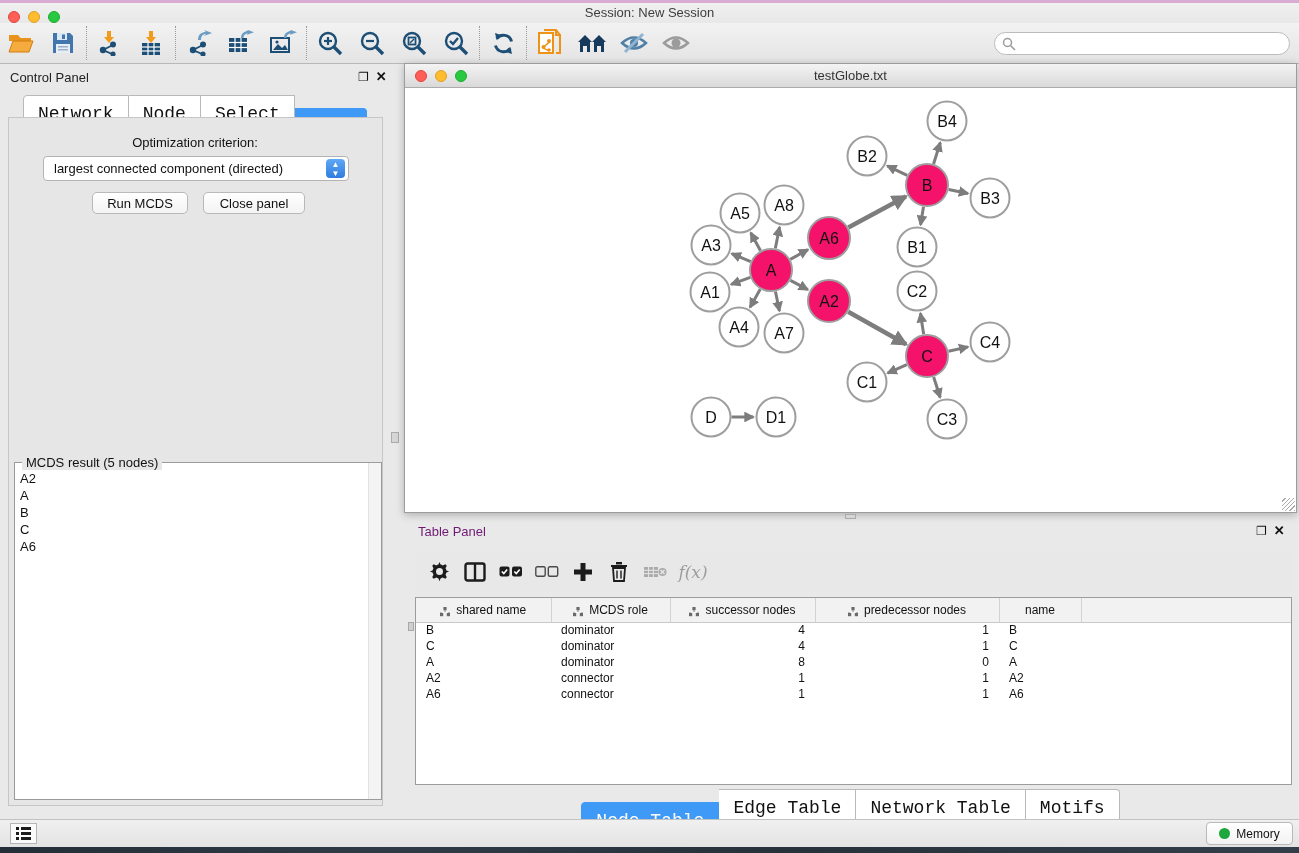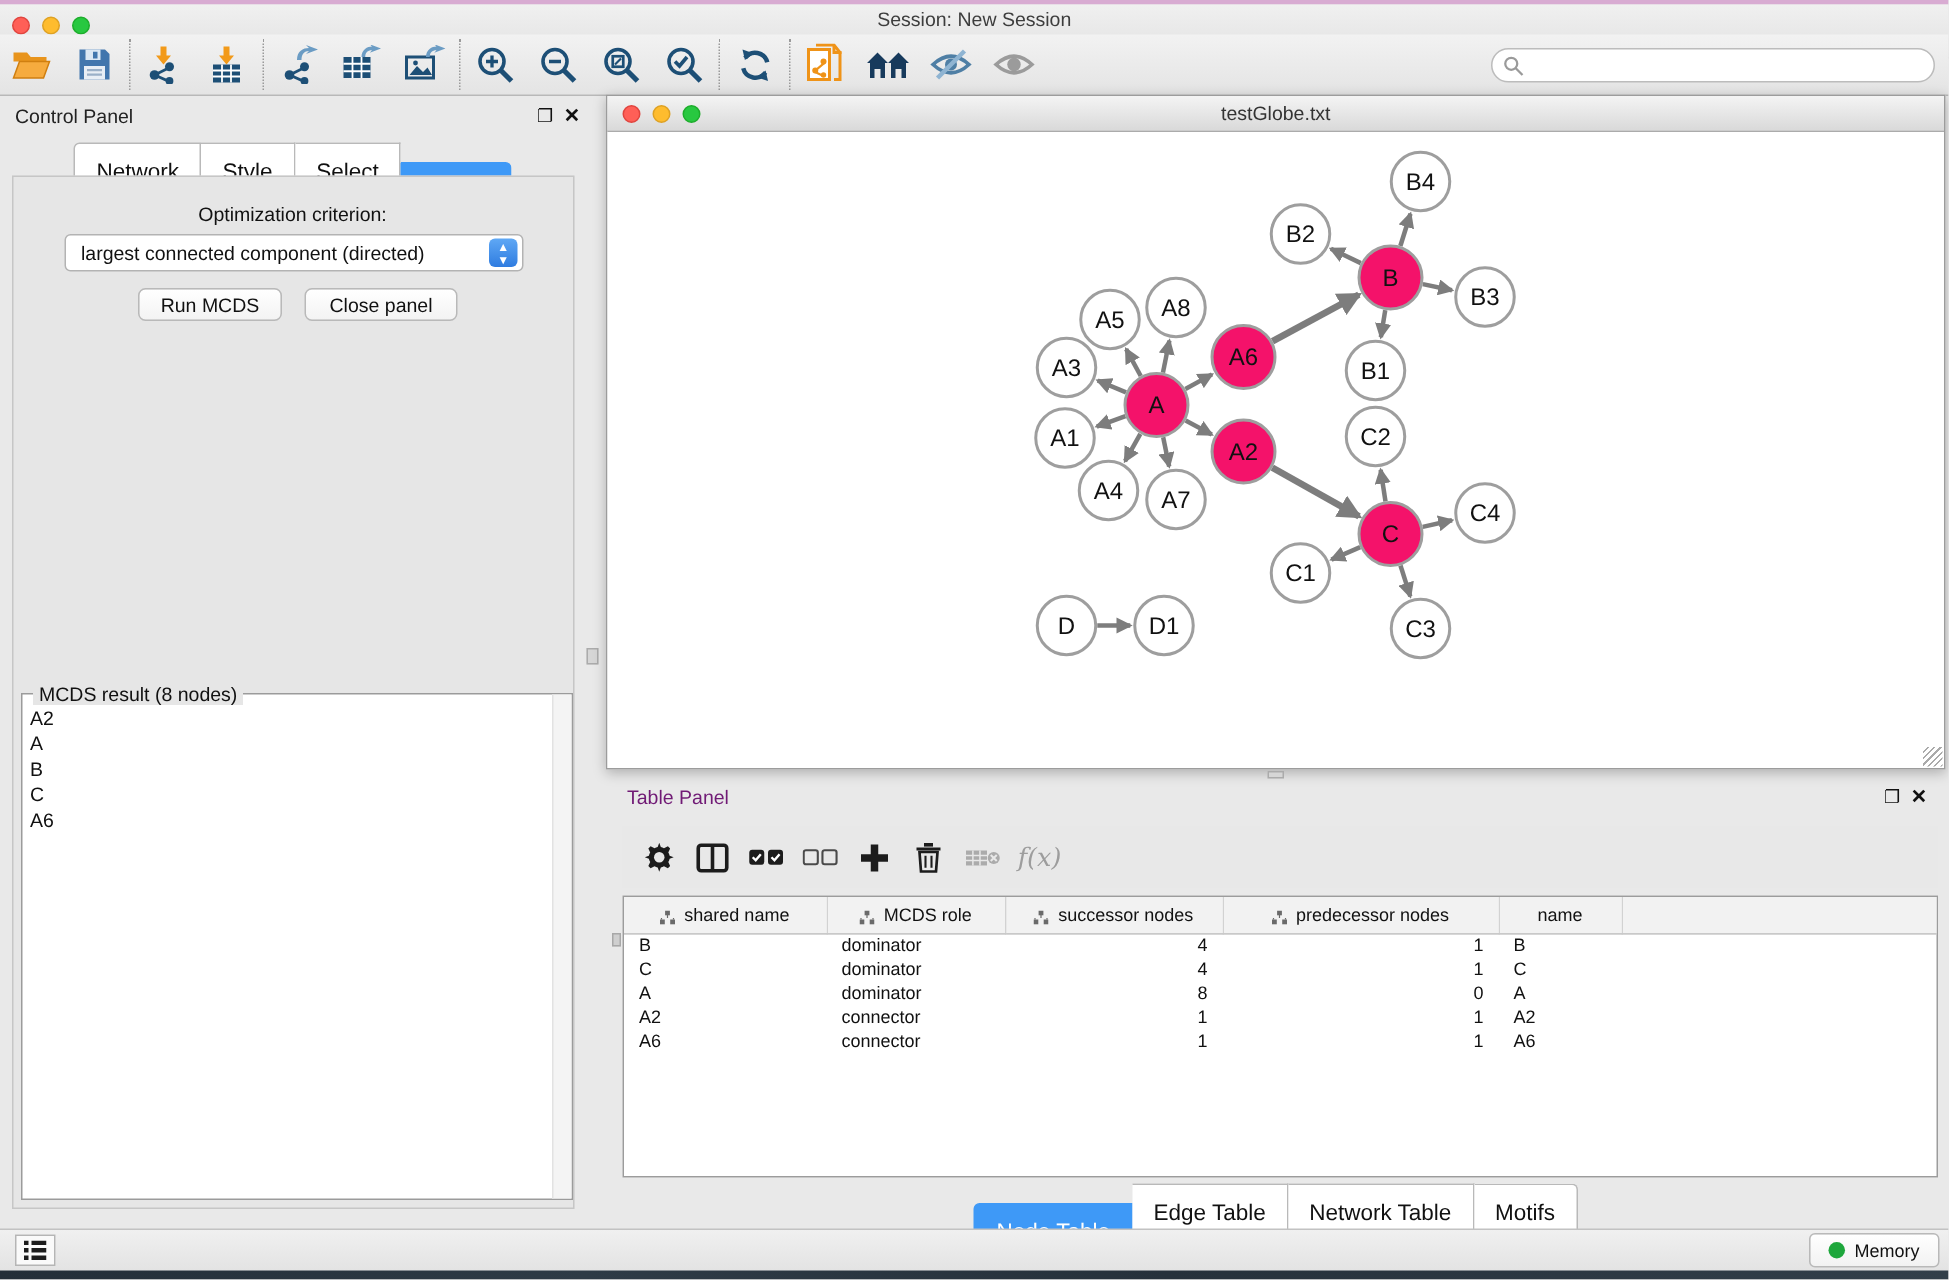--- a/index.html
+++ b/index.html
@@ -25,21 +25,21 @@
   #search-box input { border:none; outline:none; flex:1; font-size:12px; background:transparent; height:18px; }
 
   
   #control-panel-title { left:10px; top:70px; font-size:13px; color:#222; }
   .panel-btns { display:flex; gap:7px; align-items:center; }
   #cp-btns { left:358px; top:71px; }
   .float-glyph { font-size:12px; color:#111; line-height:12px; }
   .close-glyph { font-size:13px; font-weight:bold; color:#111; line-height:12px; }
 
   #control-tabs { left:0; top:95px; width:390px; display:flex; justify-content:center; }
-  .seg-tab { background:#fff; border:1px solid #b9b9b9; border-left:none; font-size:15px; color:#111; padding:3px 14px; height:38px; display:flex; align-items:center; }
+  .seg-tab { background:#fff; border:1px solid #b9b9b9; border-left:none; font-size:18px; color:#111; padding:3px 14px; height:38px; display:flex; align-items:center;font-family:Liberation Mono, monospace; }
   .seg-tab:first-child { border-left:1px solid #b9b9b9; border-radius:4px 0 0 4px; }
   .seg-tab:last-child { border-radius:0 4px 4px 0; }
   .seg-tab.active { background:#3e99f7; border-color:#3e99f7; color:#fff;margin-top:13px; }
 
   #cp-body { left:8px; top:117px; width:375px; height:689px; background:#e6e6e6; border:1px solid #c6c6c6; }
   #opt-label { left:0; top:135px; width:390px; text-align:center; font-size:13px; color:#111; }
   #opt-select { left:43px; top:156px; width:306px; height:25px; background:#fff; border:1px solid #b3b3b3; border-radius:4px; display:flex; align-items:center; }
   #opt-select .val { flex:1; font-size:13px; padding-left:10px; color:#111; white-space:nowrap; }
   #opt-select .stepper { width:19px; height:19px; margin-right:3px; background:linear-gradient(#5fa8f5,#2f7ce0); border-radius:4px; color:#fff; font-size:8px; line-height:9px; text-align:center; padding-top:1px; }
   .push-btn { background:linear-gradient(#ffffff,#f3f3f3); border:1px solid #b9b9b9; border-radius:5px; font-size:13px; color:#111; height:22px; display:flex; align-items:center; justify-content:center; }
@@ -265,34 +265,34 @@
   </div>
 </div>
 
 <div class="abs" id="control-panel-title">Control Panel</div>
 <div class="abs panel-btns" id="cp-btns">
   <span class="float-glyph">❐</span>
   <span class="close-glyph">✕</span>
 </div>
 <div class="abs" id="control-tabs">
     <div class="seg-tab">Network</div>
-    <div class="seg-tab">Style</div>
+    <div class="seg-tab">Node</div>
     <div class="seg-tab">Select</div>
     <div class="seg-tab active">MCDS</div>
   </div>
 <div class="abs" id="cp-body"></div>
 <div class="abs" id="opt-label">Optimization criterion:</div>
 <div class="abs" id="opt-select">
   <span class="val">largest connected component (directed)</span>
   <span class="stepper">▲<br>▼</span>
 </div>
 <div class="abs push-btn" id="run-btn">Run MCDS</div>
 <div class="abs push-btn" id="close-panel-btn">Close panel</div>
 <div class="abs" id="mcds-box"></div>
-<div class="abs" id="mcds-legend">MCDS result (8 nodes)</div>
+<div class="abs" id="mcds-legend">MCDS result (5 nodes)</div>
 <div class="abs" id="mcds-list">
     <div class="mcds-item">A2</div>
     <div class="mcds-item">A</div>
     <div class="mcds-item">B</div>
     <div class="mcds-item">C</div>
     <div class="mcds-item">A6</div>
   </div>
 <div class="abs" id="mcds-scroll"></div>
 <div class="abs splitter-v"></div>
 

